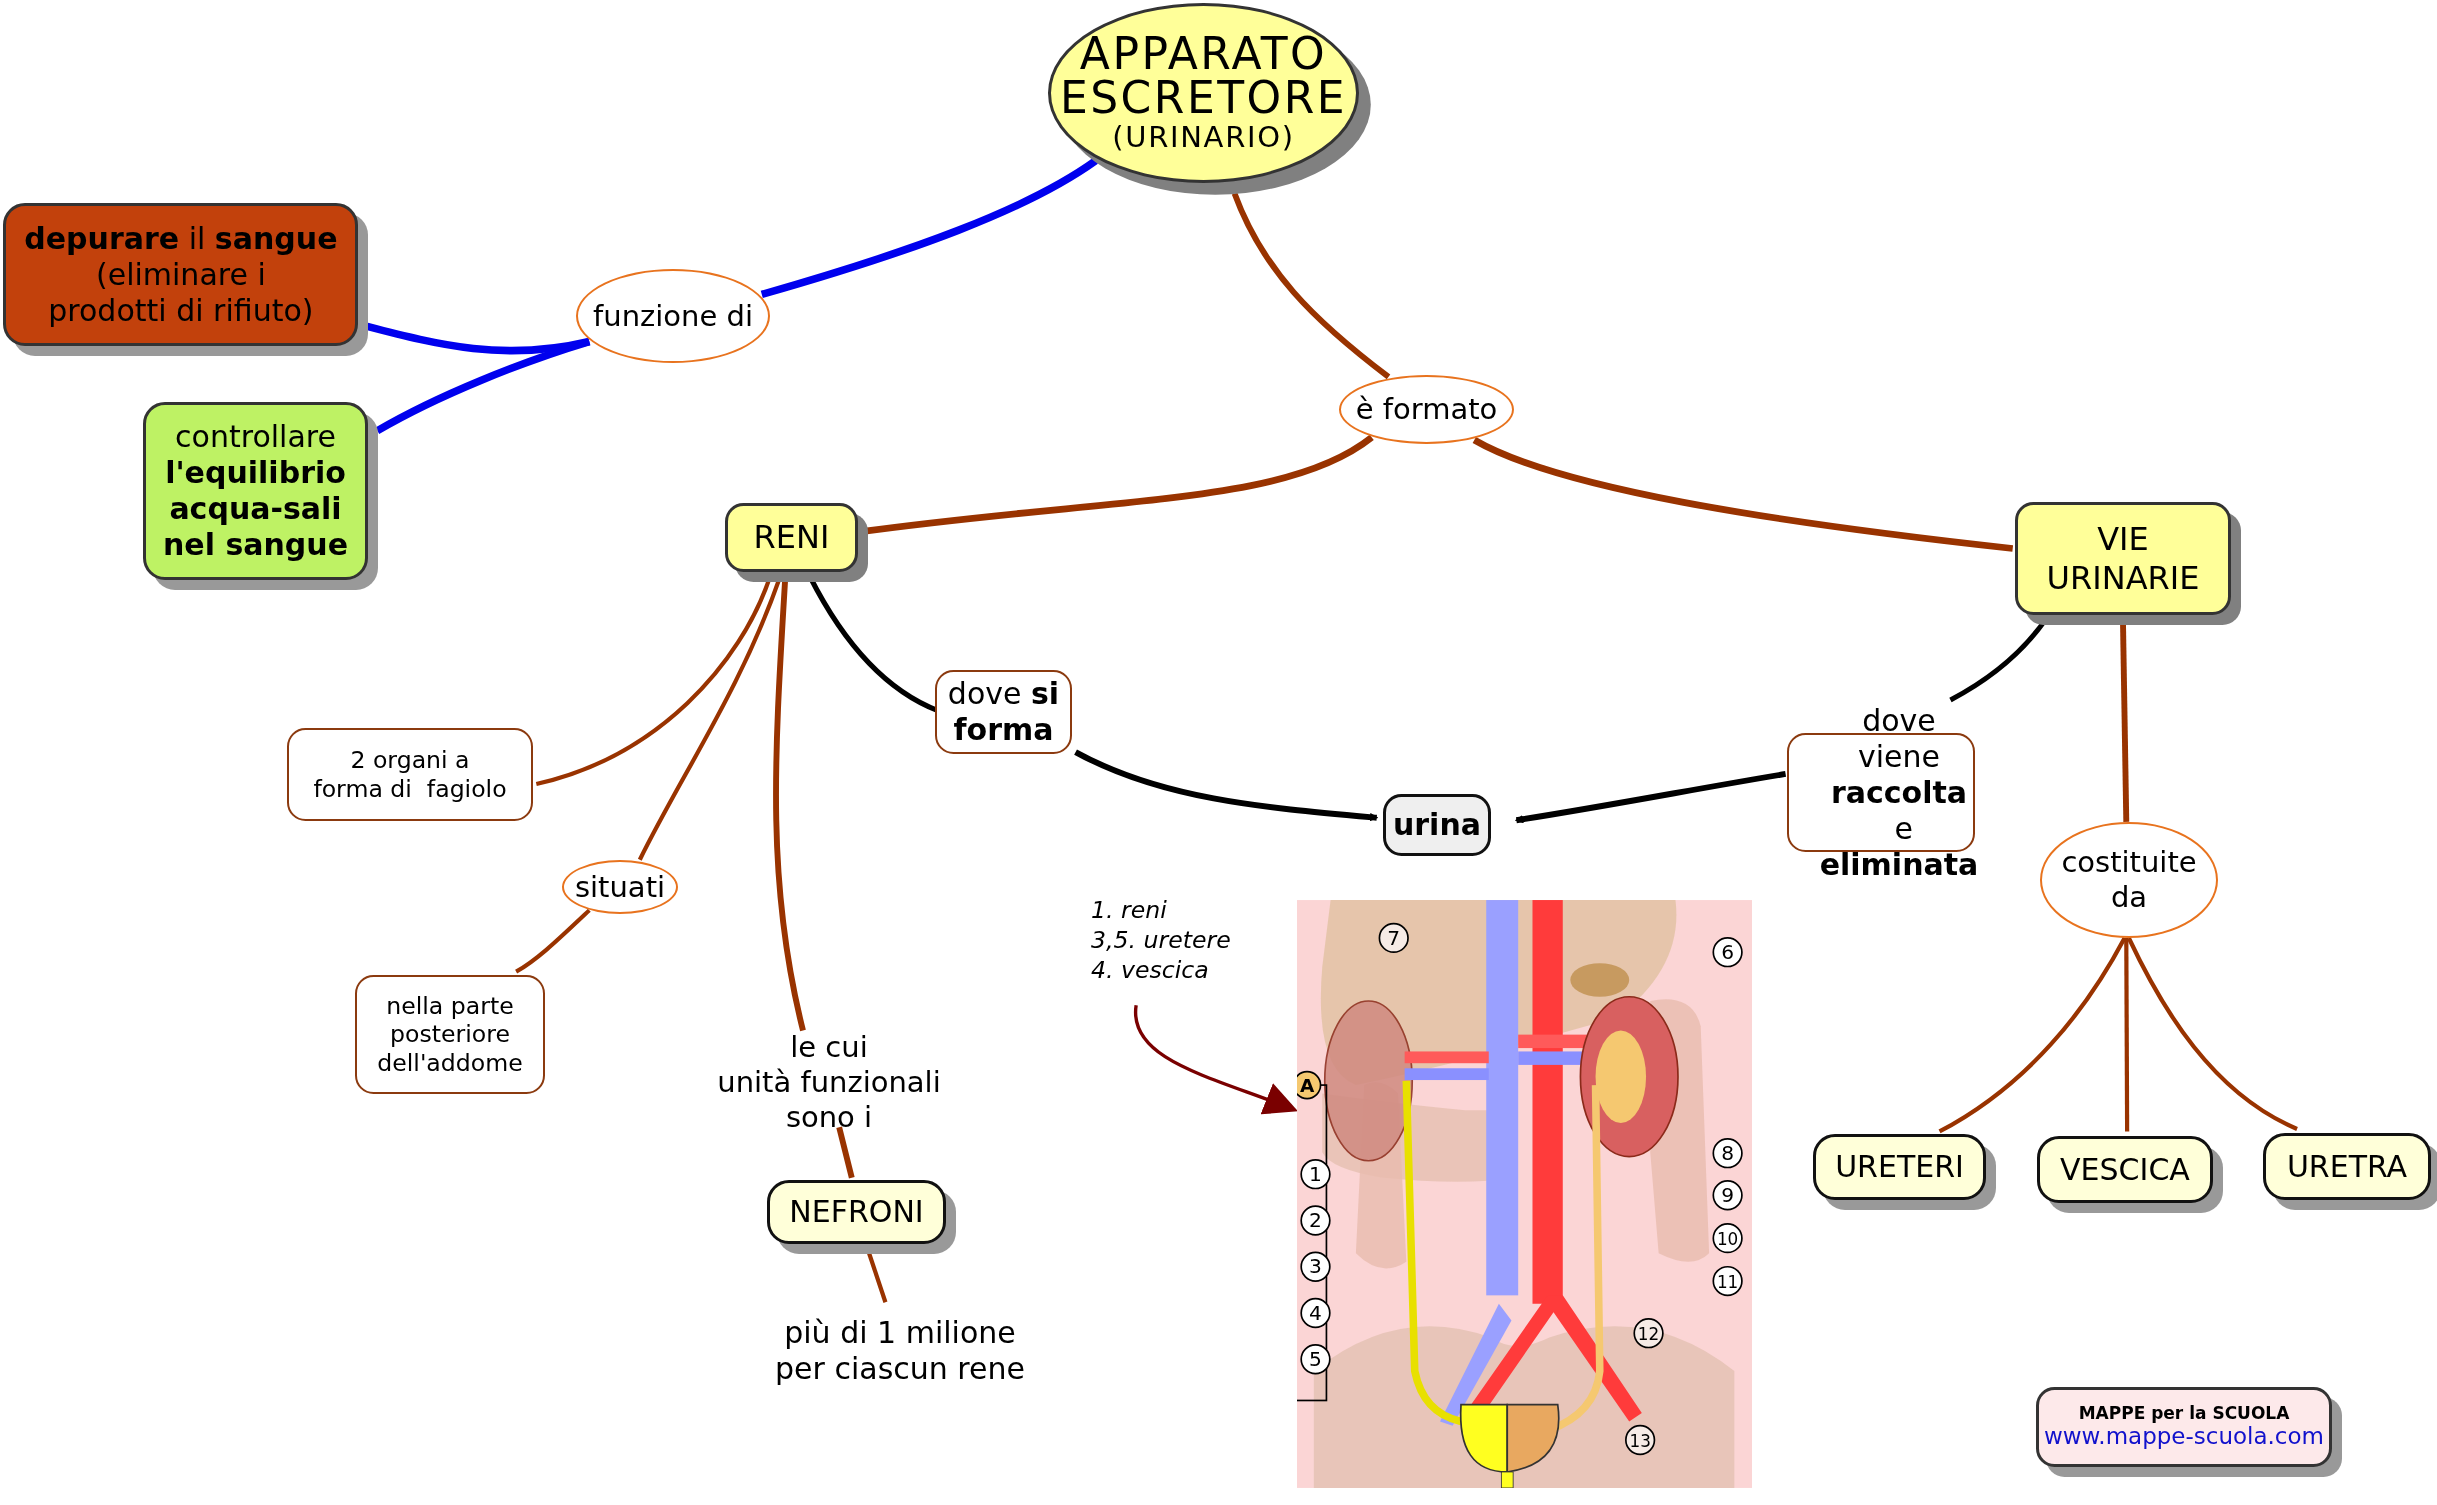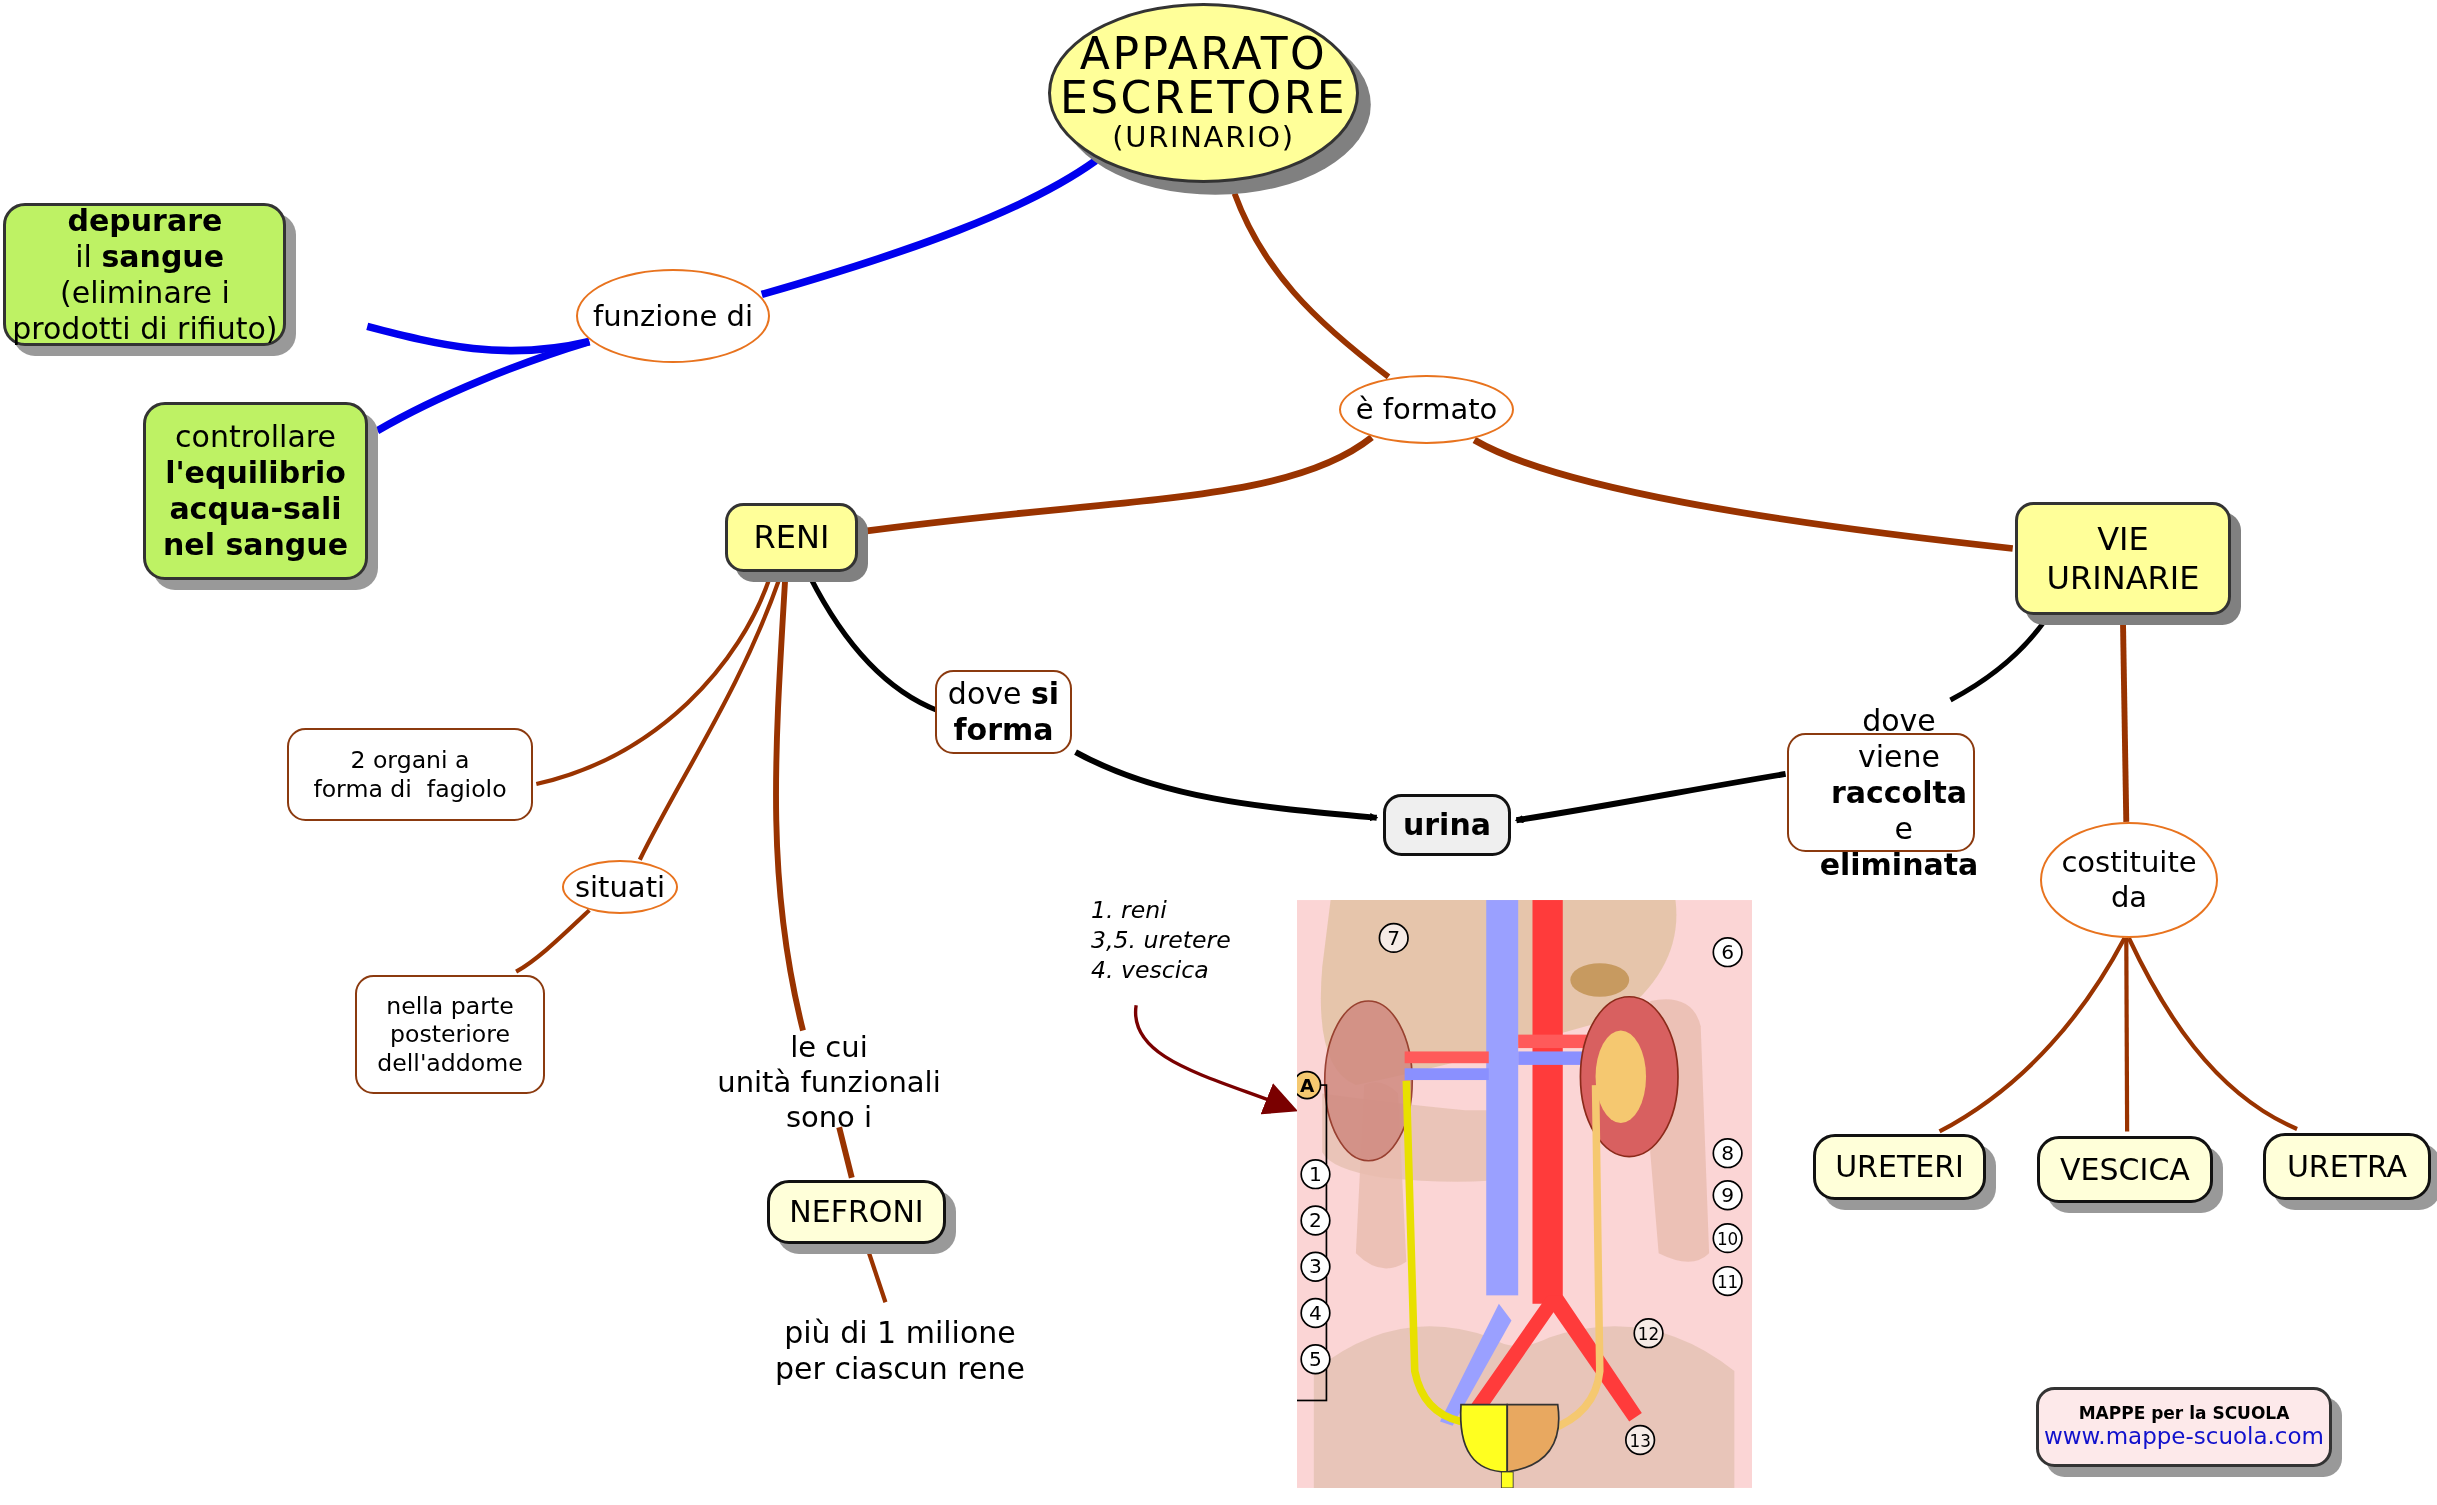--- a/index.html
+++ b/index.html
@@ -63,21 +63,21 @@
 
   <path d="M1350,1195 C1340,1260 1440,1280 1535,1318" stroke="#7a0000" stroke-width="4" fill="none" marker-end="url(#arrowDark)"></path>
 </svg>
 
 <div class="node title-ellipse" style="left:1048px;top:3.4px;width:311px;height:180px;align-items:center;">
   <div class="t1">APPARATO</div>
   <div class="t1">ESCRETORE</div>
   <div class="t2">(URINARIO)</div>
 </div>
 
-<div class="node concept-light fs36" style="left:3.4px;top:203px;width:283px;height:143px;background:#bef264;border-color:#333;">
+<div class="node concept-light fs36" style="left:3.4px;top:203px;width:355px;height:143px;background:#c2410c;border-color:#333;">
   <div><span class="b">depurare</span><span style="white-space:pre"> il </span><span class="b">sangue</span></div>
   <div>(eliminare i</div>
   <div>prodotti di rifiuto)</div>
 </div>
 
 <div class="node concept-light fs36" style="left:143px;top:402px;width:225px;height:178px;background:#bef264;border-color:#333;">
   <div>controllare</div>
   <div class="b">l'equilibrio</div>
   <div class="b">acqua-sali</div>
   <div class="b">nel sangue</div>
@@ -128,21 +128,21 @@
 <div class="node plain fs36" style="left:757px;top:1309px;width:286px;height:84px;">
   <span>più di 1 milione</span>
   <span>per ciascun rene</span>
 </div>
 
 <div class="node leaf fs36" style="left:935px;top:670px;width:137px;height:84px;">
   <div><span style="white-space:pre">dove </span><span class="b">si</span></div>
   <div class="b">forma</div>
 </div>
 
-<div class="node fs36" style="left:1383px;top:794px;width:128px;height:62px;background:#efefef;border:3.4px solid #111;border-radius:18.5px;">
+<div class="node fs36" style="left:1383px;top:794px;width:108px;height:62px;background:#efefef;border:3.4px solid #111;border-radius:18.5px;">
   <span class="b">urina</span>
 </div>
 
 <div class="node leaf fs36" style="left:1787px;top:733px;width:188px;height:119px;padding-left:36px;">
   <div>dove viene</div>
   <div><span class="b">raccolta</span><span style="white-space:pre"> e</span></div>
   <div class="b">eliminata</div>
 </div>
 
 <div class="node link-ellipse fs34" style="left:2040px;top:822px;width:178px;height:116px;align-items:center;">

